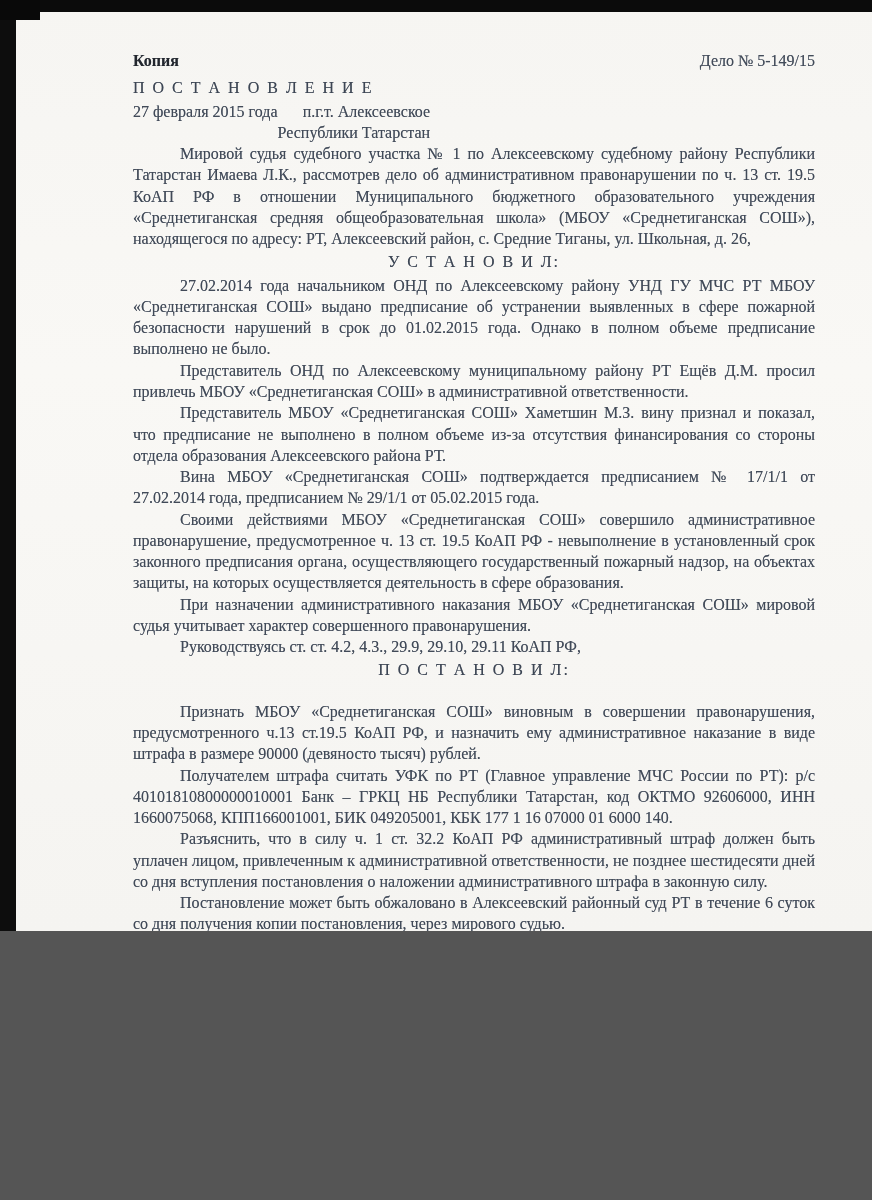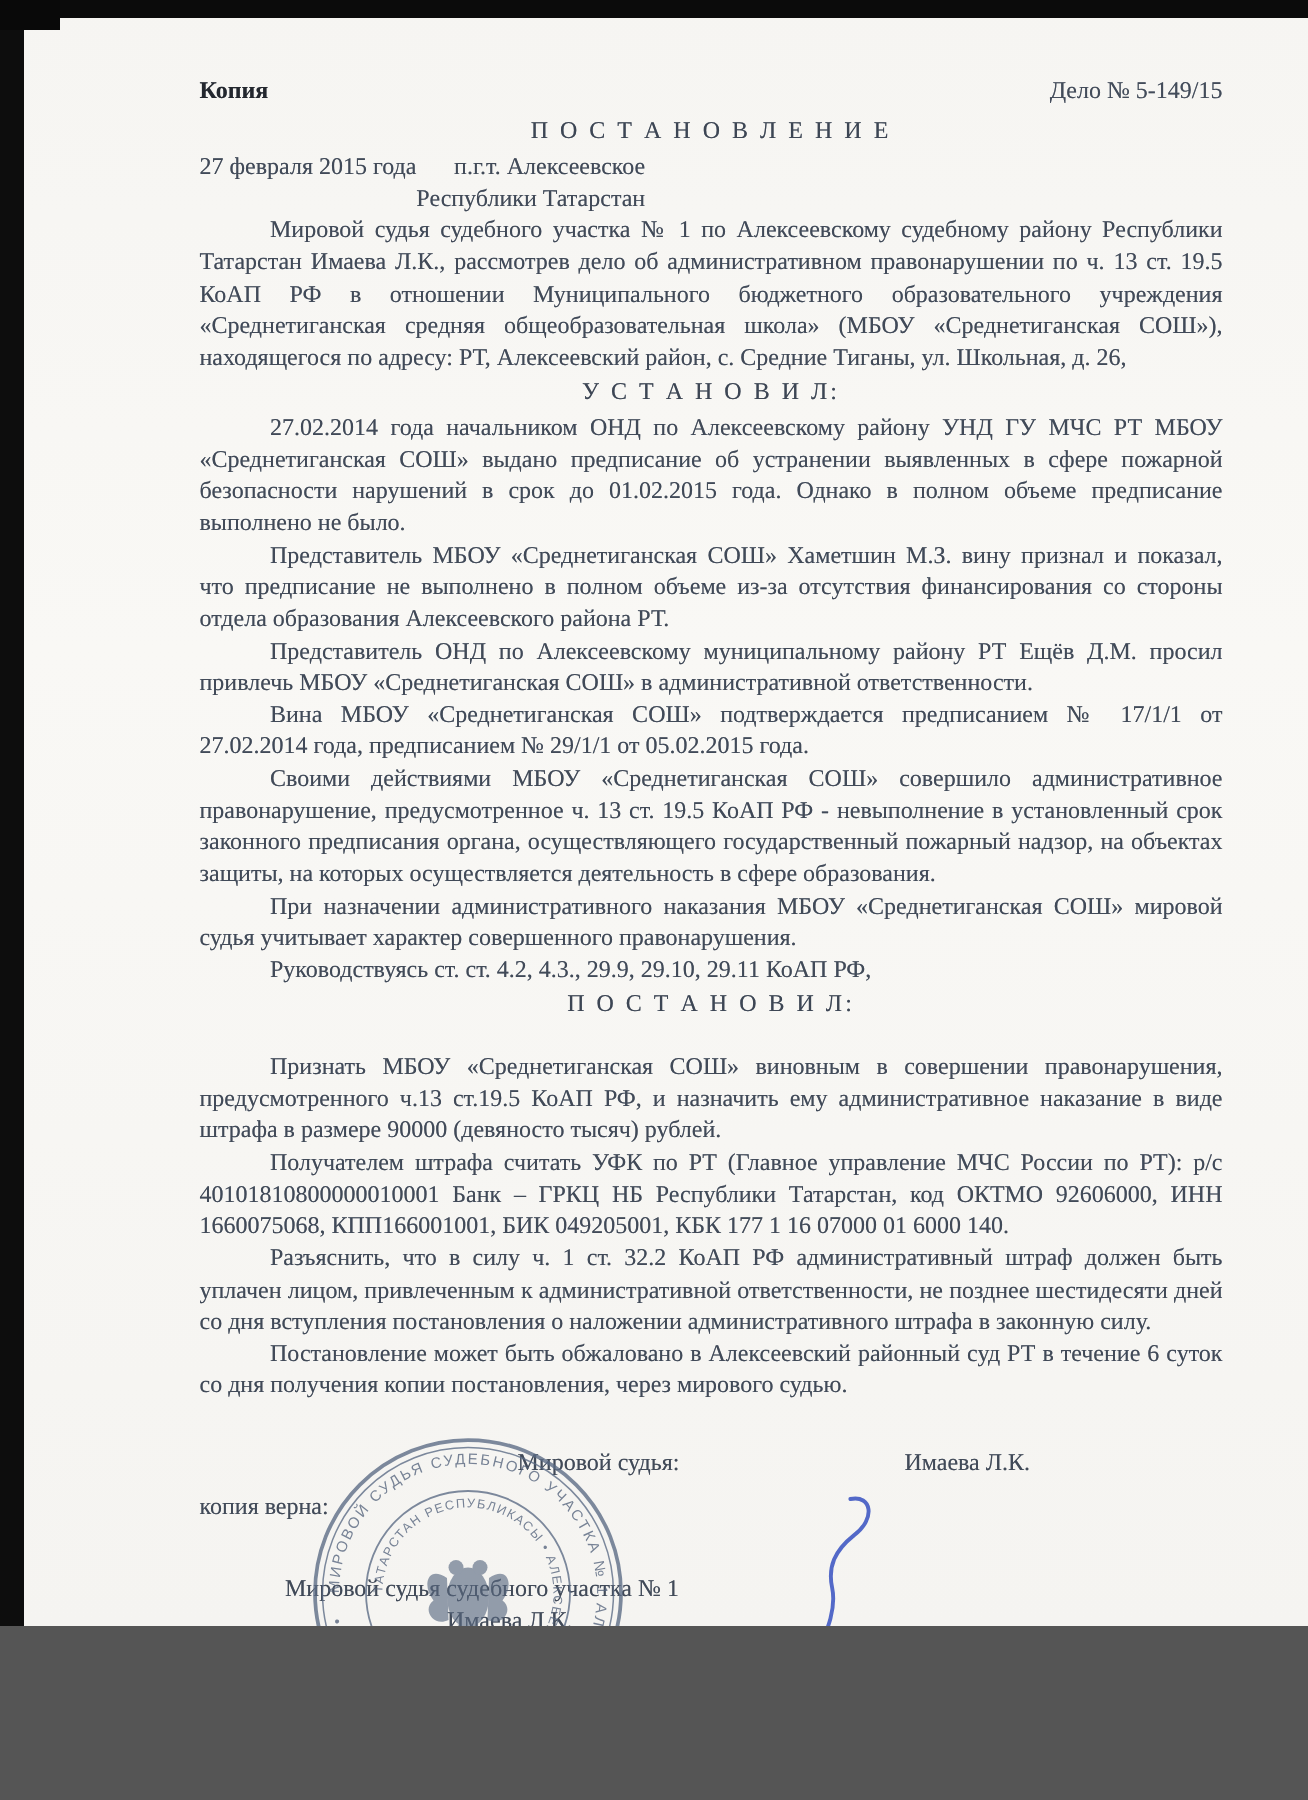--- a/index.html
+++ b/index.html
@@ -1,33 +1,33 @@
 <!DOCTYPE html>
 <html><head>
 <meta charset="utf-8">
 <style>
   html,body{margin:0;padding:0;background:#555;}
   .page{
-    position:relative;width:872px;height:1084px;margin:0 auto;
+    position:relative;width:872px;height:931px;margin:0 auto;
     background:linear-gradient(180deg,#f6f5f2 0%,#f9f8f5 40%,#f5f4f1 100%);
     font-family:"Liberation Serif", serif;
     color:#414a58;overflow:hidden;
   }
   .scan-top{position:absolute;top:0;left:0;width:100%;height:12px;background:#0b0b0b;}
   .scan-left{position:absolute;top:0;left:0;width:16px;height:100%;background:#0d0d0d;}
   .scan-corner{position:absolute;top:0;left:0;width:40px;height:20px;background:#090909;}
   .content{
     position:absolute;left:133px;top:50px;width:682px;
     font-size:16px;line-height:1.33;
     text-shadow:0 0 .4px rgba(62,72,92,.55);
   }
   .hdr-row{display:flex;justify-content:space-between;align-items:baseline;}
   .copy-label{font-weight:bold;color:#23272e;}
   .case-number{color:#434c5a;}
-  .doc-title{text-align:center;letter-spacing:2px;margin-top:6px;color:#3d4654;}
+  .doc-title{text-align:left;letter-spacing:2px;margin-top:6px;color:#3d4654;}
   .date-place{display:flex;justify-content:flex-start;margin-top:2px;}
   .place{ text-align:right;}
   p.body{margin:0;text-align:justify;text-indent:47px;}
   .section-header{text-align:center;letter-spacing:2px;margin:2px 0 2px 0;color:#3d4654;}
   .section-header.gap-after{margin-bottom:20px;}
   .intro{margin-top:14px;}
   .sig-row1{display:flex;margin-top:30px;}
   .sig-row1 .lbl{margin-left:212px;}
   .sig-row1 .nm{margin-left:150px;}
   .copy-note{margin-top:8px;}
@@ -63,22 +63,22 @@
         <span>п.г.т. Алексеевское</span><br>
         <span>Республики Татарстан</span>
       </span>
     </div>
 
     <p class="body intro">Мировой судья судебного участка № 1 по Алексеевскому судебному району Республики Татарстан Имаева Л.К., рассмотрев дело об административном правонарушении по ч. 13 ст. 19.5 КоАП РФ в отношении Муниципального бюджетного образовательного учреждения «Среднетиганская средняя общеобразовательная школа» (МБОУ «Среднетиганская СОШ»), находящегося по  адресу: РТ, Алексеевский район, с. Средние Тиганы, ул. Школьная, д. 26,</p>
 
     <div class="section-header">У С Т А Н О В И Л:</div>
 
     <p class="body">27.02.2014 года начальником ОНД по Алексеевскому району УНД ГУ МЧС РТ МБОУ «Среднетиганская СОШ» выдано предписание об устранении выявленных в  сфере пожарной безопасности нарушений в срок до 01.02.2015  года. Однако в полном объеме предписание выполнено не было.</p>
+    <p class="body">Представитель ОНД по Алексеевскому муниципальному району РТ Ещёв Д.М. просил привлечь МБОУ «Среднетиганская СОШ» в административной ответственности.</p>
     <p class="body">Представитель МБОУ «Среднетиганская СОШ» Хаметшин М.З. вину признал и показал, что предписание не выполнено в полном объеме из-за отсутствия финансирования со стороны отдела образования Алексеевского района РТ.</p>
-    <p class="body">Представитель ОНД по Алексеевскому муниципальному району РТ Ещёв Д.М. просил привлечь МБОУ «Среднетиганская СОШ» в административной ответственности.</p>
     <p class="body">Вина МБОУ «Среднетиганская СОШ» подтверждается предписанием № 17/1/1 от 27.02.2014 года, предписанием № 29/1/1 от 05.02.2015 года.</p>
     <p class="body">Своими действиями МБОУ «Среднетиганская СОШ» совершило административное правонарушение, предусмотренное ч. 13 ст. 19.5 КоАП РФ - невыполнение в установленный срок законного предписания органа, осуществляющего государственный пожарный надзор, на объектах защиты, на которых осуществляется деятельность в сфере образования.</p>
     <p class="body">При назначении административного наказания МБОУ «Среднетиганская СОШ» мировой судья учитывает характер совершенного правонарушения.</p>
     <p class="body">Руководствуясь ст. ст.  4.2, 4.3., 29.9, 29.10, 29.11 КоАП РФ,</p>
 
     <div class="section-header gap-after">П О С Т А Н О В И Л:</div>
 
     <p class="body">Признать МБОУ «Среднетиганская СОШ» виновным в совершении правонарушения, предусмотренного ч.13 ст.19.5 КоАП РФ, и назначить ему административное наказание в виде штрафа в размере 90000 (девяносто тысяч) рублей.</p>
     <p class="body">Получателем штрафа считать УФК по РТ (Главное управление МЧС России по РТ): р/с 40101810800000010001 Банк – ГРКЦ НБ Республики Татарстан, код ОКТМО 92606000, ИНН 1660075068, КПП166001001,  БИК 049205001, КБК 177 1 16 07000 01 6000 140.</p>
     <p class="body">Разъяснить, что в силу ч. 1 ст. 32.2  КоАП РФ административный штраф должен быть уплачен лицом, привлеченным к административной ответственности, не позднее шестидесяти дней со дня вступления постановления о наложении административного штрафа в законную силу.</p>

